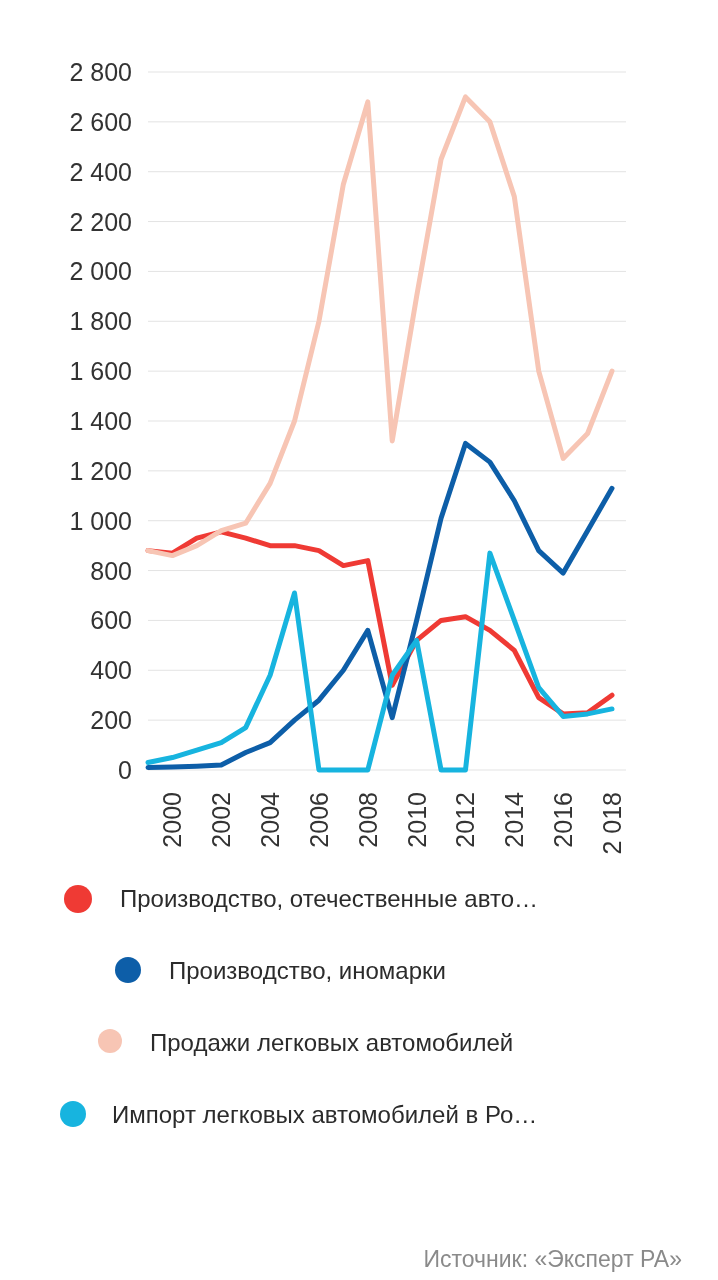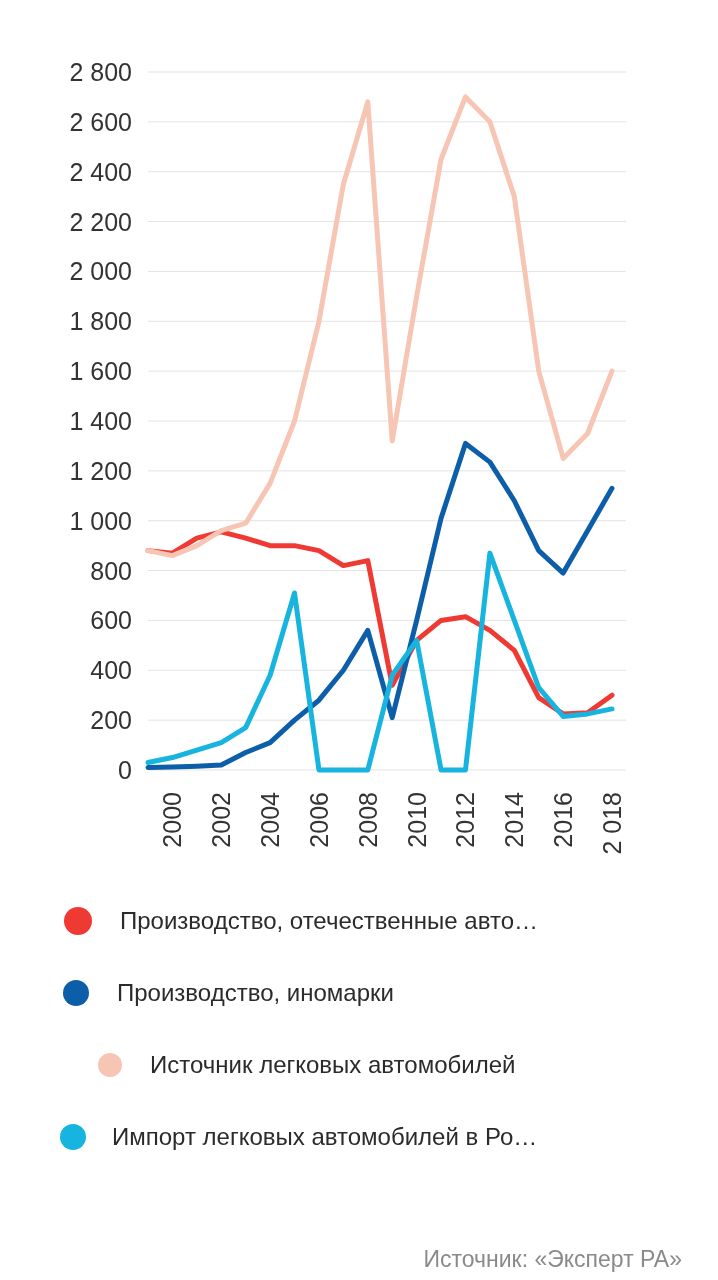--- a/index.html
+++ b/index.html
@@ -43,21 +43,20 @@
     fill: #333333;
   }
   .legend {
     position: absolute;
     left: 0;
     top: 885px;
     width: 718px;
   }
   .legend-row {
     display: flex;
-    align-items: center;
     height: 72px;
   }
   .legend-dot {
     border-radius: 50%;
     flex: 0 0 auto;
   }
   .legend-label {
     font-family: "Liberation Sans", sans-serif;
     font-size: 24px;
     color: #2b2b2b;
@@ -133,27 +132,27 @@
           <polyline points="148,762.5214285714286 172.42105263157896,757.5357142857143 196.8421052631579,750.0571428571428 221.26315789473682,742.5785714285714 245.68421052631578,727.6214285714286 270.10526315789474,675.2714285714286 294.52631578947364,593.0071428571429 318.9473684210526,770 343.36842105263156,770 367.7894736842105,770 392.2105263157895,675.2714285714286 416.63157894736844,640.3714285714286 441.05263157894734,770 465.4736842105263,770 489.89473684210526,553.1214285714286 514.3157894736842,620.4285714285714 538.7368421052631,687.7357142857143 563.1578947368421,716.4035714285715 587.578947368421,713.9107142857143 612,708.925" fill="none" stroke="#17b4df" stroke-width="5" stroke-linejoin="round" stroke-linecap="round"></polyline>
         </g>
     </svg>
   </div>
 
   <div class="legend" id="legend">
       <div class="legend-row" style="padding-left: 64px;">
         <span class="legend-dot" style="width: 28px; height: 28px; background: rgb(239, 58, 52); margin-right: 28px;"></span>
         <span class="legend-label">Производство, отечественные авто…</span>
       </div>
-      <div class="legend-row" style="padding-left: 63px;">
+      <div class="legend-row" style="padding-left: 115px;">
         <span class="legend-dot" style="width: 26px; height: 26px; background: rgb(13, 94, 168); margin-right: 28px;"></span>
         <span class="legend-label">Производство, иномарки</span>
       </div>
       <div class="legend-row" style="padding-left: 98px;">
         <span class="legend-dot" style="width: 24px; height: 24px; background: rgb(247, 197, 180); margin-right: 28px;"></span>
-        <span class="legend-label">Источник легковых автомобилей</span>
+        <span class="legend-label">Продажи легковых автомобилей</span>
       </div>
       <div class="legend-row" style="padding-left: 60px;">
         <span class="legend-dot" style="width: 26px; height: 26px; background: rgb(23, 180, 223); margin-right: 26px;"></span>
         <span class="legend-label">Импорт легковых автомобилей в Ро…</span>
       </div>
     </div>
 
   <div class="source">Источник: «Эксперт РА»</div>
 
 </div>

